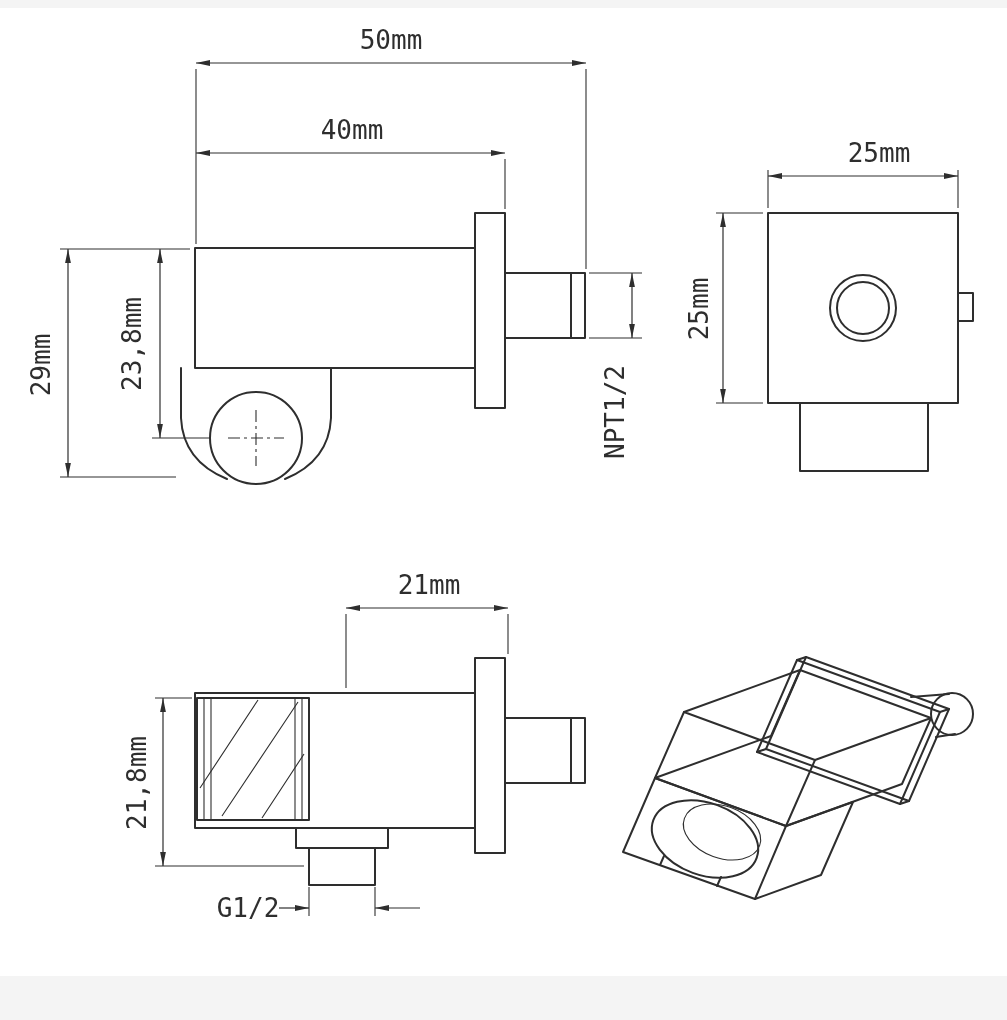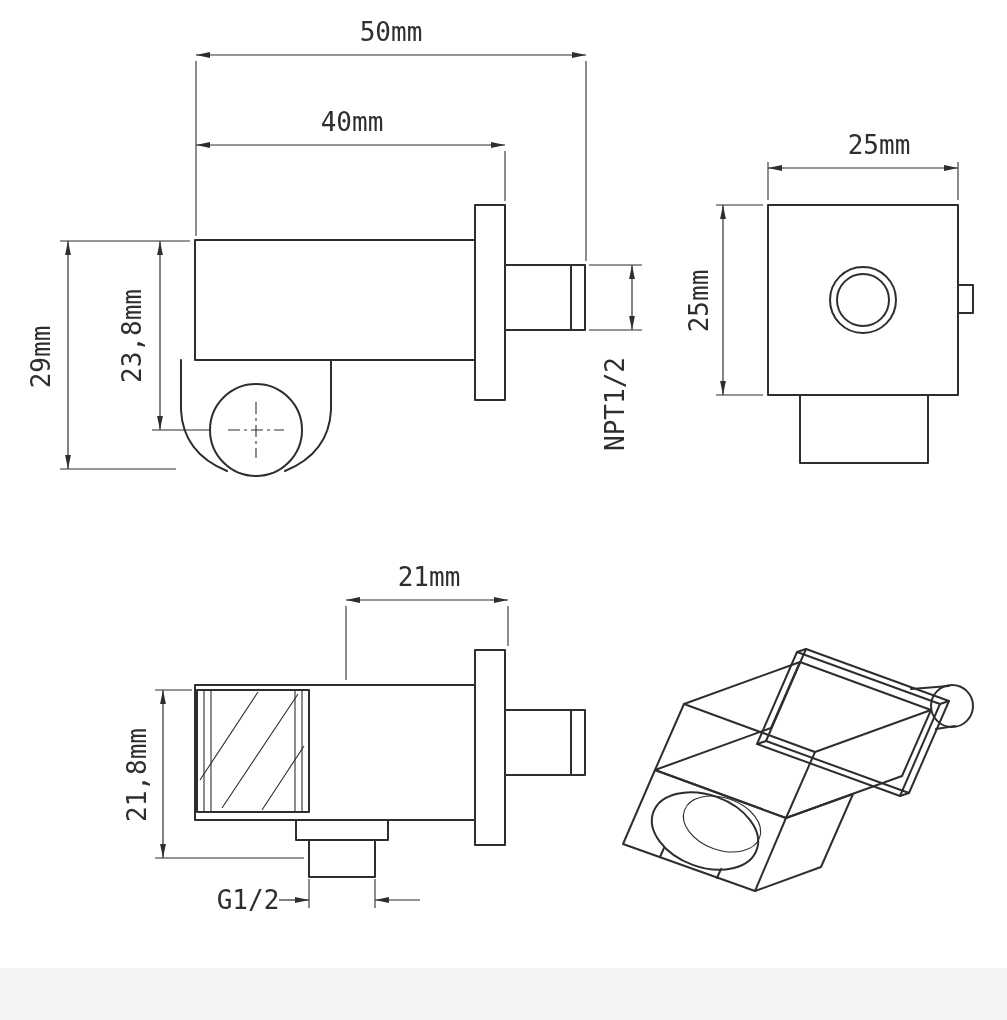--- a/index.html
+++ b/index.html
@@ -1,17 +1,17 @@
 <!DOCTYPE html>
 <html style="--line: #2e2e2e; --bg: #ffffff;"><head>
 <meta charset="utf-8">
 <style>
   :root{ --line:#2e2e2e; --bg:#ffffff; }
   html,body{margin:0;padding:0;background:#f4f4f4;}
-  .stage{width:1007px;height:968px;background:var(--bg);margin:0 auto;position:relative;overflow:hidden;text-decoration:underline;}
+  .stage{width:1007px;height:968px;background:var(--bg);margin:8px auto;position:relative;overflow:hidden;text-decoration:underline;}
   svg{display:block;}
   .obj{fill:none;stroke:var(--line);stroke-width:2;stroke-linejoin:round;stroke-linecap:round;}
   .thin{fill:none;stroke:var(--line);stroke-width:1.1;}
   .dim{fill:none;stroke:var(--line);stroke-width:1.2;}
   .cl{fill:none;stroke:var(--line);stroke-width:1.1;stroke-dasharray:12 4 3 4;}
   text{font-family:"DejaVu Sans Mono","Liberation Mono",monospace;font-size:26px;fill:var(--line);}
   #arr path{fill:var(--line);}
 </style>
 </head>
 <body>

